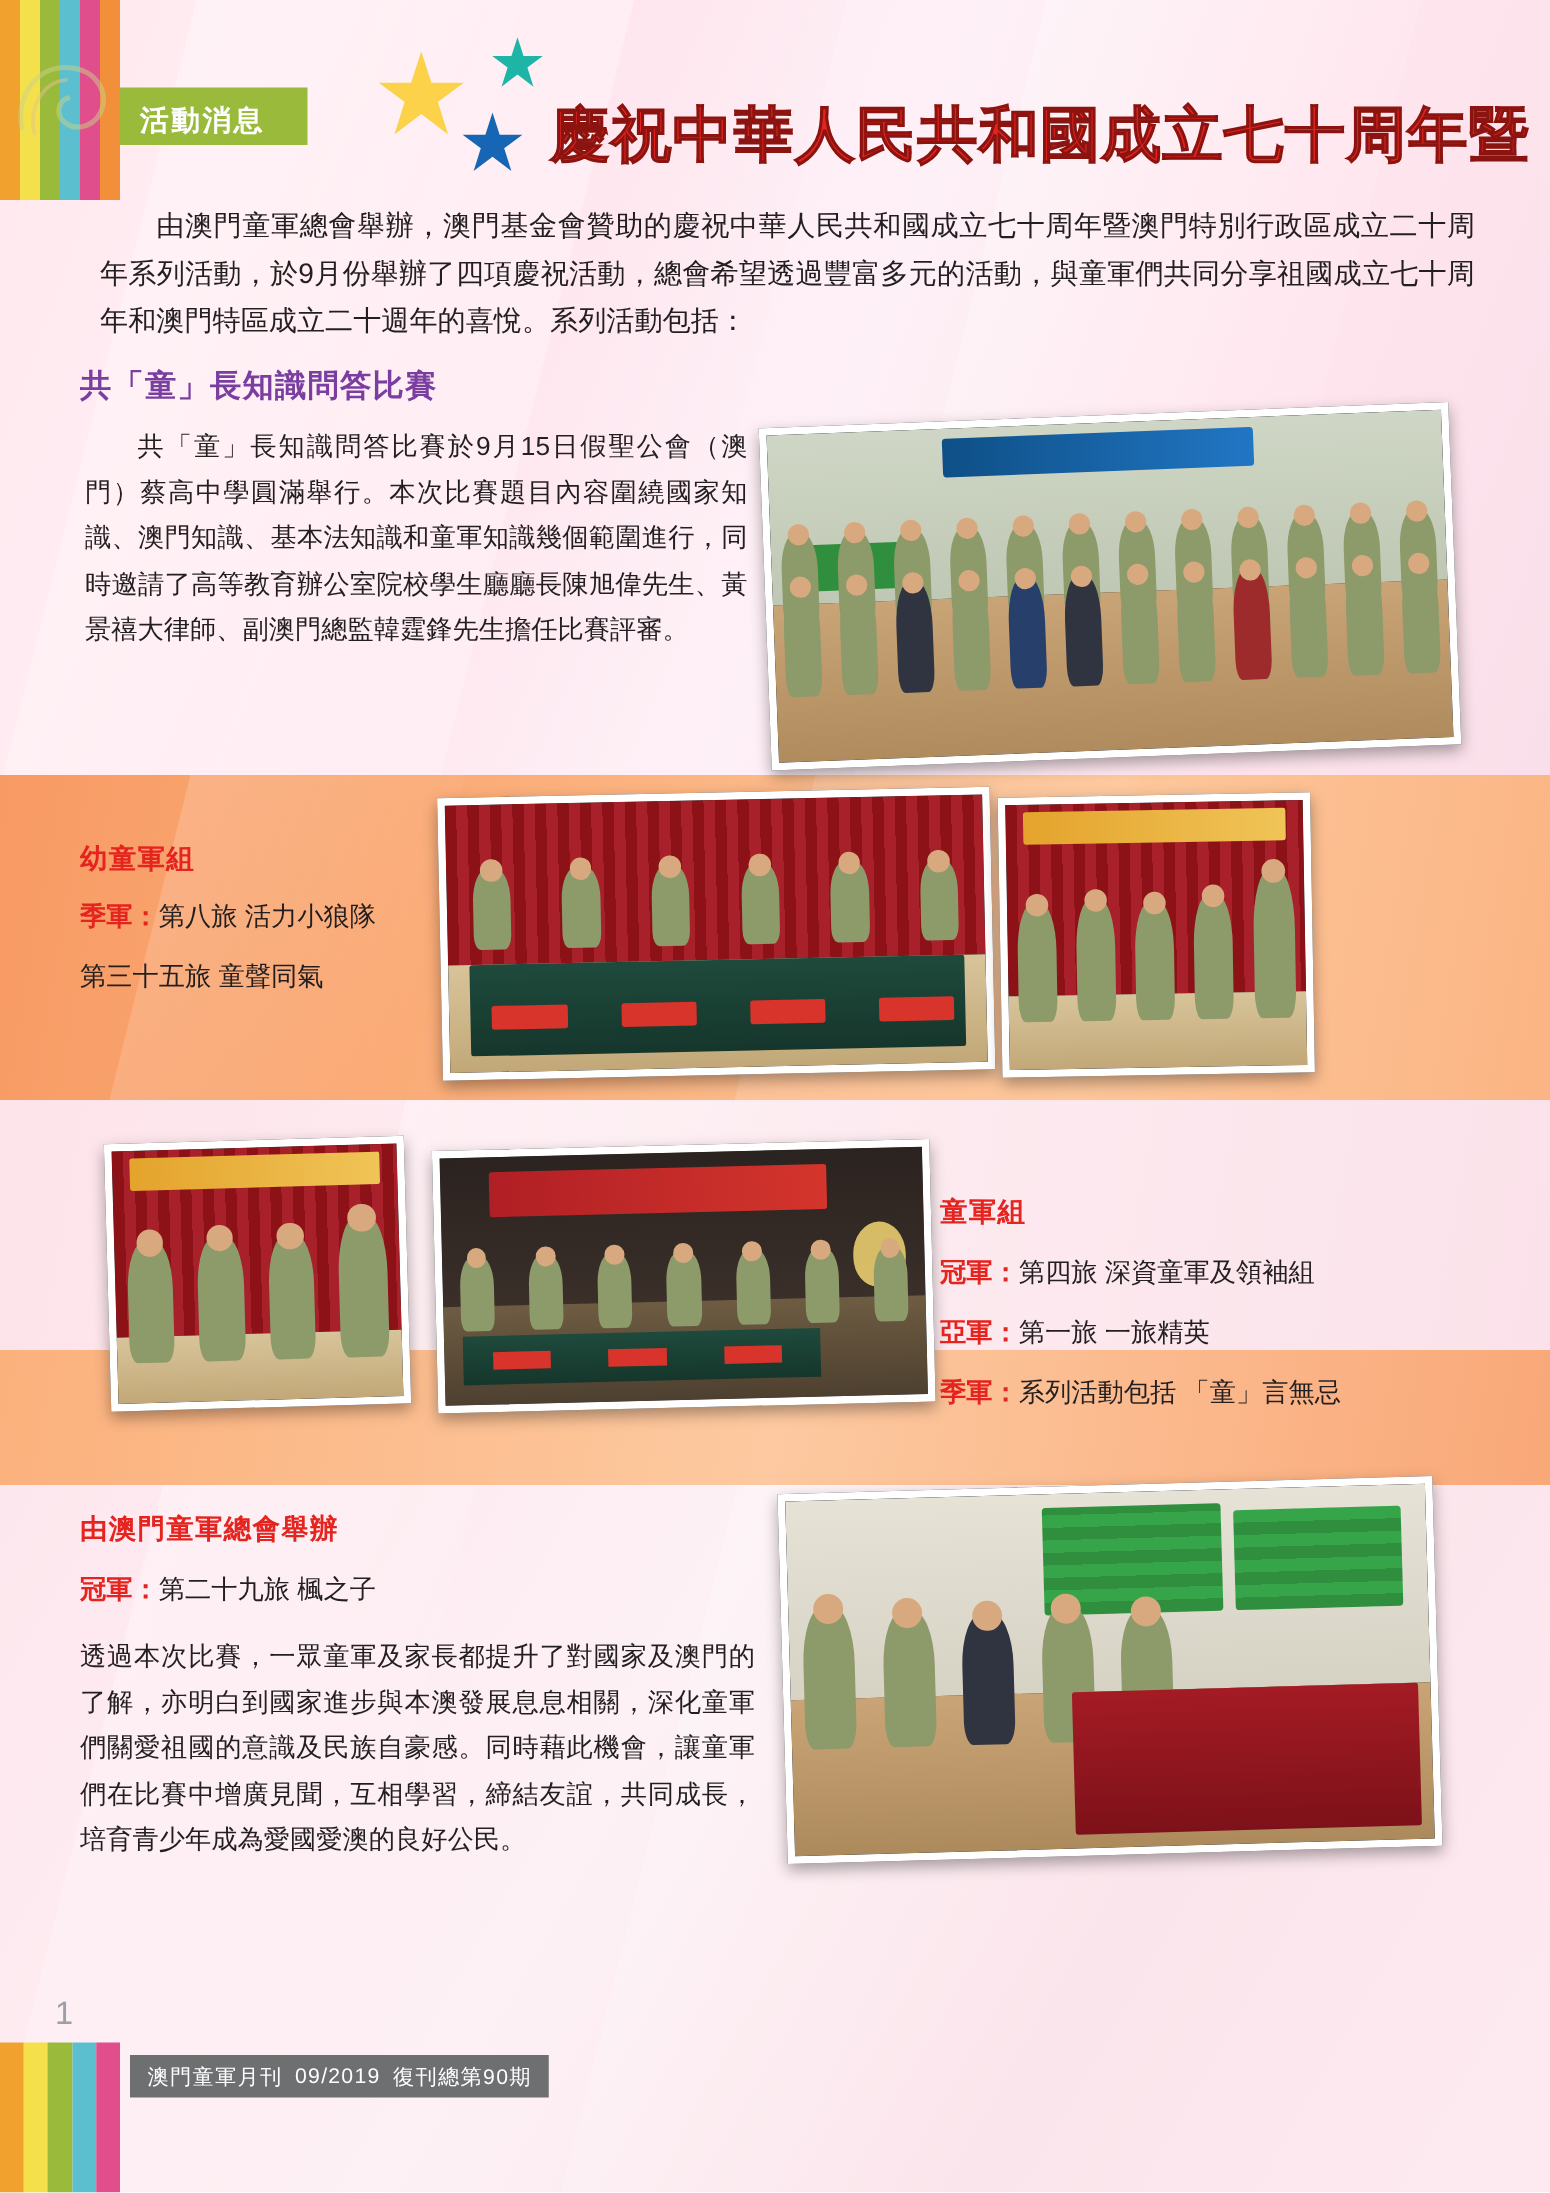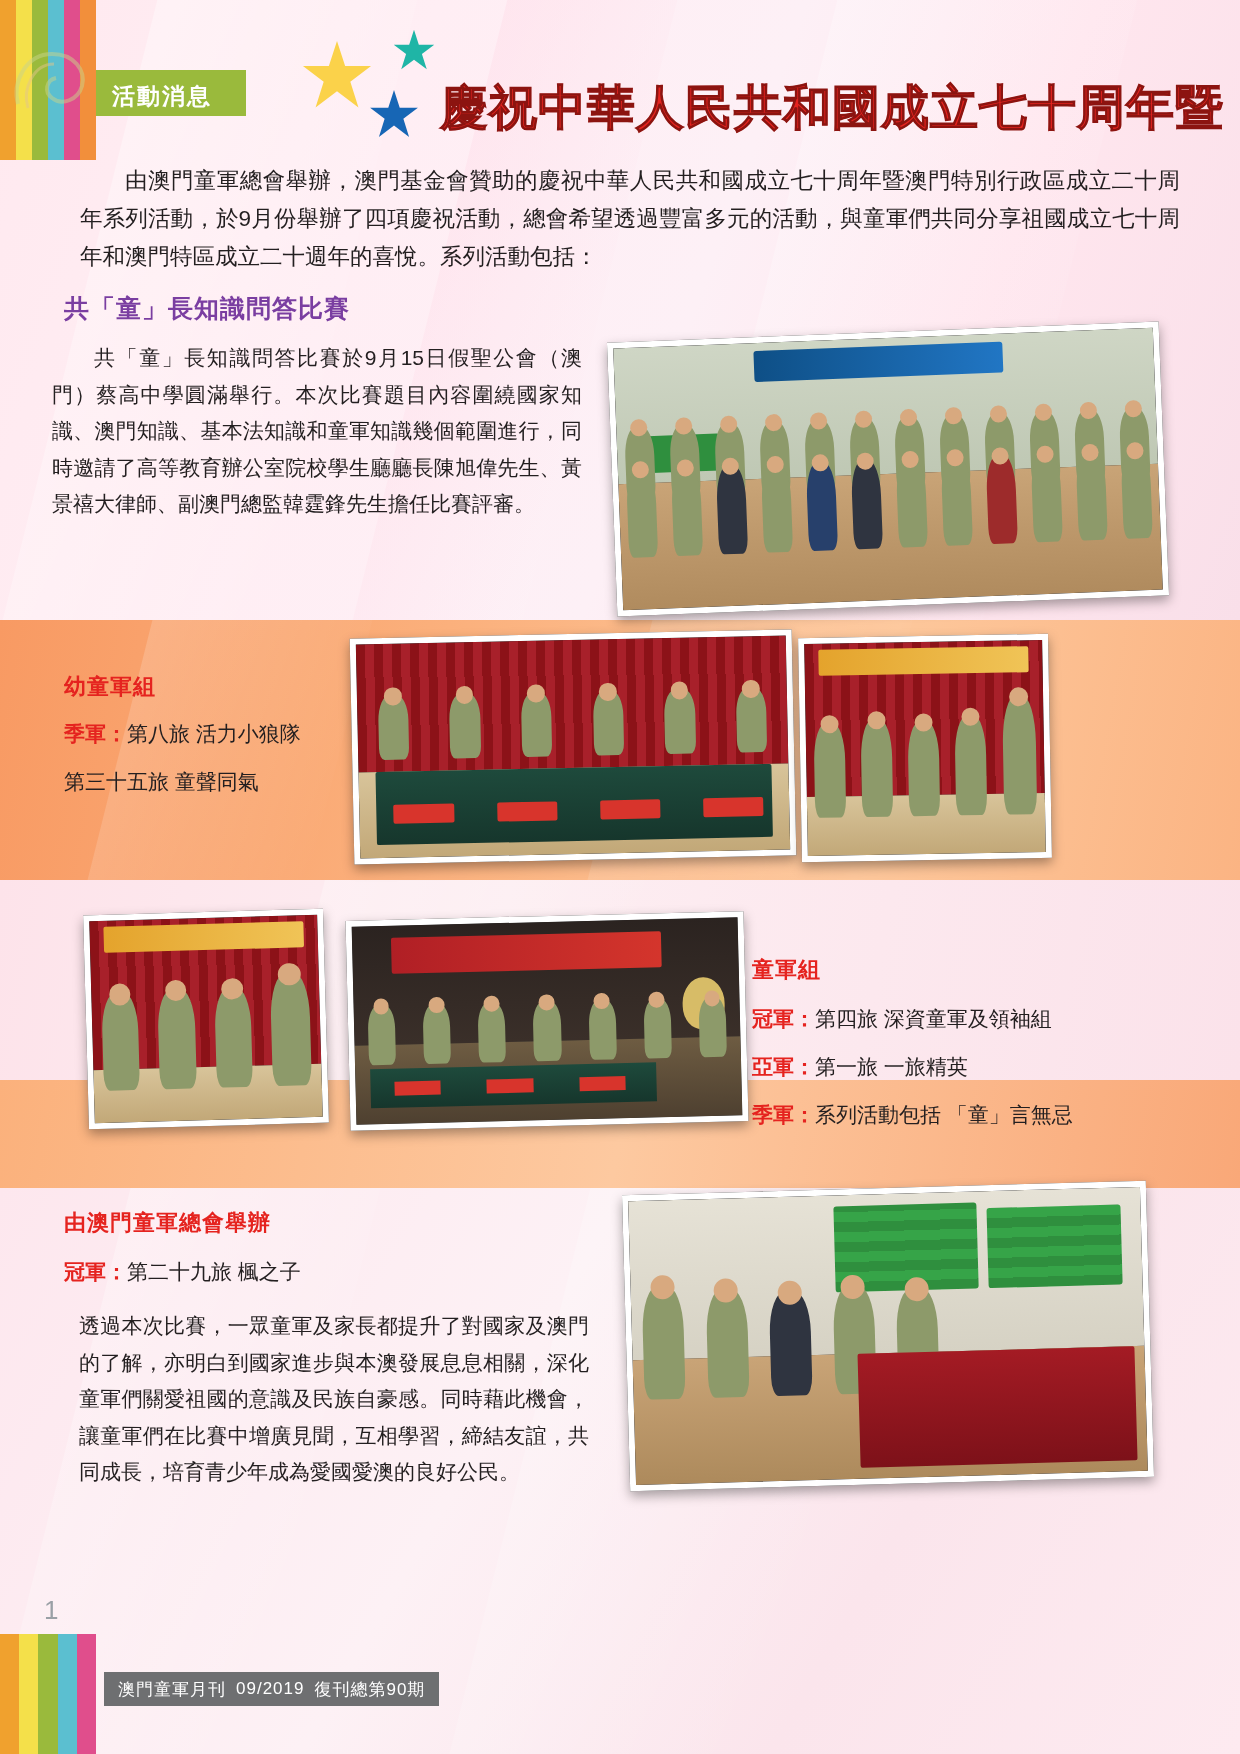--- a/index.html
+++ b/index.html
@@ -48,39 +48,39 @@
   .star svg{display:block;}
 
   
   .content{position:absolute;z-index:6;}
   .p-intro{left:80px;top:162px;width:1100px;font-size:22.5px;line-height:38px;color:#231f20;text-align:justify;}
   .p-intro p{margin:0;text-indent:2em;}
 
   .h2{font-size:25px;font-weight:bold;color:#7a3ea1;letter-spacing:1px;}
   .h2-quiz{left:64px;top:292px;}
 
-  .col-left{left:52px;top:340px;width:530px;font-size:21px;line-height:36.5px;color:#231f20;text-align:justify;}
+  .col-left{left:68px;top:340px;width:530px;font-size:21px;line-height:36.5px;color:#231f20;text-align:justify;}
   .col-left p{margin:0 0 20px 0;text-indent:2em;}
 
   .grp{font-size:22px;font-weight:bold;color:#e5231f;letter-spacing:1px;}
   .res{font-size:21px;color:#231f20;line-height:36px;}
   .res b{color:#e5231f;font-weight:bold;}
 
   .cub-block{left:64px;top:672px;width:420px;}
   .cub-block .grp{margin-bottom:14px;}
   .cub-block .res{margin-bottom:12px;}
 
   .scout-block{left:752px;top:955px;width:420px;}
   .scout-block .grp{margin-bottom:16px;}
   .scout-block .res{margin-bottom:12px;}
 
   .venture-block{left:64px;top:1208px;width:540px;}
   .venture-block .grp{margin-bottom:16px;}
   .venture-block .res{margin-bottom:18px;}
-  .venture-block p.body{margin:15px;font-size:21px;line-height:36.5px;color:#231f20;text-align:justify;}
+  .venture-block p.body{margin:0;font-size:21px;line-height:36.5px;color:#231f20;text-align:justify;}
 
   
   .photo{position:absolute;z-index:6;border:6px solid #ffffff;box-shadow:0 5px 12px rgba(0,0,0,.35);background:#2a2a2a;overflow:hidden;}
   .ph1{left:612px;top:332px;width:540px;height:262px;transform:rotate(-2.2deg);}
   .ph2{left:352px;top:634px;width:430px;height:214px;transform:rotate(-1.2deg);}
   .ph3{left:800px;top:636px;width:238px;height:212px;transform:rotate(-1deg);}
   .ph4{left:86px;top:912px;width:228px;height:202px;transform:rotate(-1.6deg);}
   .ph5{left:348px;top:916px;width:386px;height:198px;transform:rotate(-1.4deg);}
   .ph6{left:626px;top:1188px;width:512px;height:284px;transform:rotate(-1.6deg);}
 
@@ -98,21 +98,21 @@
   .pp.khaki{background:#8d9a6a;}
   .pp.dark{background:#2f3440;}
   .pp.blue{background:#27406b;}
   .pp.red{background:#9d2b2b;}
   .pp .head{display:block;width:58%;margin:0 auto;aspect-ratio:1/1;border-radius:50%;background:#d8a97f;transform:translateY(-42%);}
   .chair{position:absolute;width:7%;height:14%;background:#2f8f3e;border-radius:3px 3px 0 0;}
   .seal{position:absolute;right:4%;top:30%;width:42px;height:52px;border-radius:50% 50% 45% 45%;background:#e0c46a;opacity:.95;}
 
   
   .pagenum{position:absolute;left:44px;bottom:128px;font-size:26px;color:#9aa0a6;z-index:6;}
-  .footbar{position:absolute;left:104px;bottom:48px;height:34px;padding:0 14px;background:#6e6f71;color:#fff;font-size:17px;display:flex;align-items:center;letter-spacing:1px;z-index:6;}
+  .footbar{position:absolute;left:104px;bottom:76px;height:34px;padding:0 14px;background:#6e6f71;color:#fff;font-size:17px;display:flex;align-items:center;letter-spacing:1px;z-index:6;}
   .footbar .sep{display:inline-block;width:10px;}
 </style>
 </head>
 <body>
 
 <div class="bg">
   <div class="band band-top"></div>
   <div class="band band-orange"></div>
   <div class="band band-pinkmid"></div>
   <div class="band band-orange2"></div>

